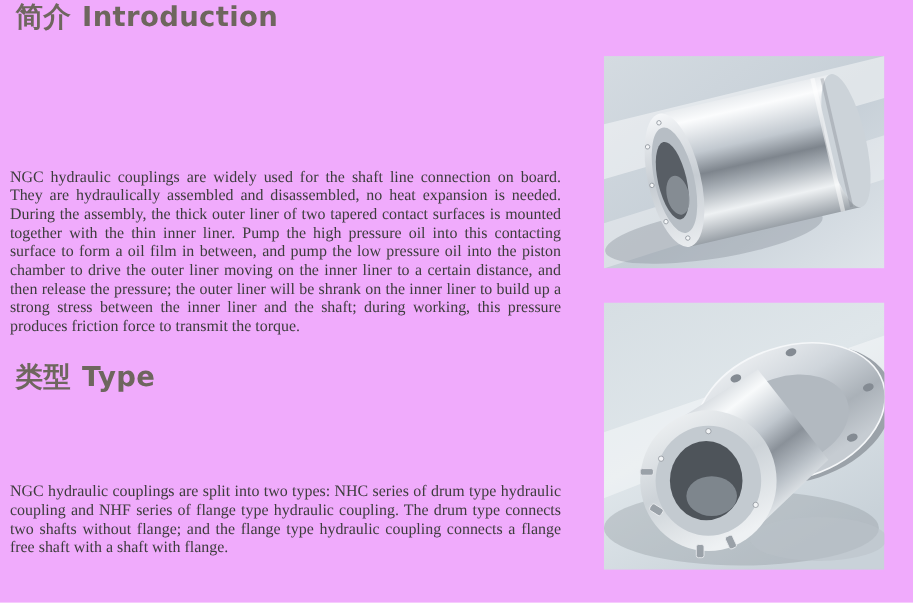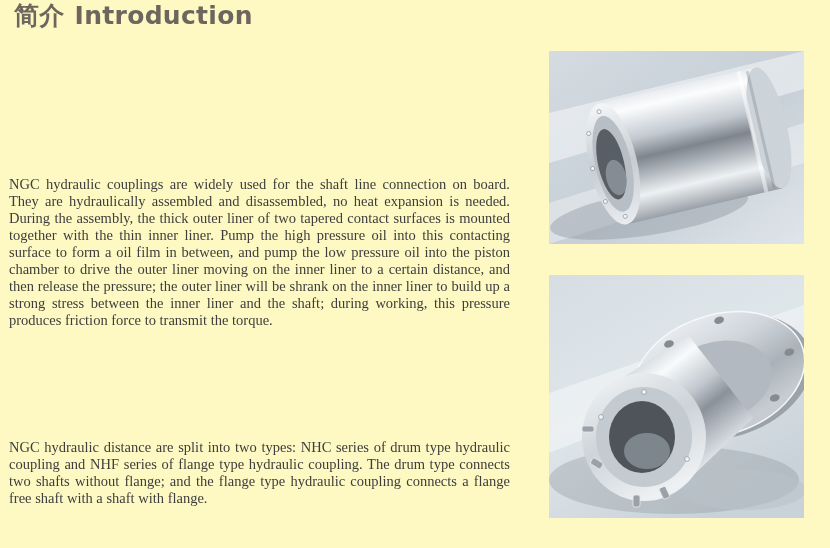--- a/index.html
+++ b/index.html
@@ -1,21 +1,21 @@
 <!DOCTYPE html>
 <html><head>
 <meta charset="utf-8">
 <style>
   * { margin: 0; padding: 0; box-sizing: border-box; }
   html, body { background: #ffffff; }
   .page {
     position: relative;
     width: 830px;
     height: 548px;
-    background: #fef9c3;
+    background: #f0abfc;
     overflow: hidden;
     font-family: "Liberation Serif", serif;
   }
   .heading {
     position: absolute;
     left: 14px;
     font-family: "DejaVu Sans", sans-serif;
     font-weight: bold;
     font-size: 25px;
     line-height: 32px;
@@ -38,21 +38,21 @@
     text-indent: 2em;
     letter-spacing: 0.5px;
   }
   .para-en {
     font-family: "Liberation Serif", serif;
     font-size: 14.5px;
     line-height: 17px;
   }
   #heading-intro { top: 0px; }
   #para-intro-zh { top: 47px; }
-  #para-intro-en { top: 153px; margin-top: 23px; }
+  #para-intro-en { top: 153px; }
   #heading-type { top: 327px; }
   #para-type-zh { top: 372px; }
   #para-type-en { top: 439px; }
   .product-image {
     position: absolute;
     left: 549px;
     display: block;
   }
   #image-drum { top: 51px; width: 255px; height: 193px; }
   #image-flange { top: 275px; width: 255px; height: 243px; }
@@ -62,23 +62,26 @@
 
 <div class="page">
 
   <h1 class="heading" id="heading-intro">
     <span class="zh">简介</span><span class="en">Introduction</span>
   </h1>
 
 
   <p class="para para-en" id="para-intro-en">NGC hydraulic couplings are widely used for the shaft line connection on board. They are hydraulically assembled and disassembled, no heat expansion is needed. During the assembly, the thick outer liner of two tapered contact surfaces is mounted together with the thin inner liner. Pump the high pressure oil into this contacting surface to form a oil film in between, and pump the low pressure oil into the piston chamber to drive the outer liner moving on the inner liner to a certain distance, and then release the pressure; the outer liner will be shrank on the inner liner to build up a strong stress between the inner liner and the shaft; during working, this pressure produces friction force to transmit the torque.</p>
 
+  <h1 class="heading" id="heading-type">
+    <span class="zh">类型</span><span class="en">Type</span>
+  </h1>
 
 
-  <p class="para para-en" id="para-type-en">NGC hydraulic distance are split into two types: NHC series of drum type hydraulic coupling and NHF series of flange type hydraulic coupling. The drum type connects two shafts without flange; and the flange type hydraulic coupling connects a flange free shaft with a shaft with flange.</p>
+  <p class="para para-en" id="para-type-en">NGC hydraulic couplings are split into two types: NHC series of drum type hydraulic coupling and NHF series of flange type hydraulic coupling. The drum type connects two shafts without flange; and the flange type hydraulic coupling connects a flange free shaft with a shaft with flange.</p>
 
   <svg class="product-image" id="image-drum" viewBox="0 0 255 193" xmlns="http://www.w3.org/2000/svg">
     <defs>
       <linearGradient id="dbg" x1="0" y1="0" x2="1" y2="1">
         <stop offset="0" stop-color="#d4dbe1"></stop>
         <stop offset="0.55" stop-color="#c6cfd7"></stop>
         <stop offset="1" stop-color="#dfe5ea"></stop>
       </linearGradient>
       <linearGradient id="metal1" x1="0" y1="0" x2="0" y2="1">
         <stop offset="0" stop-color="#e9ecef"></stop>

